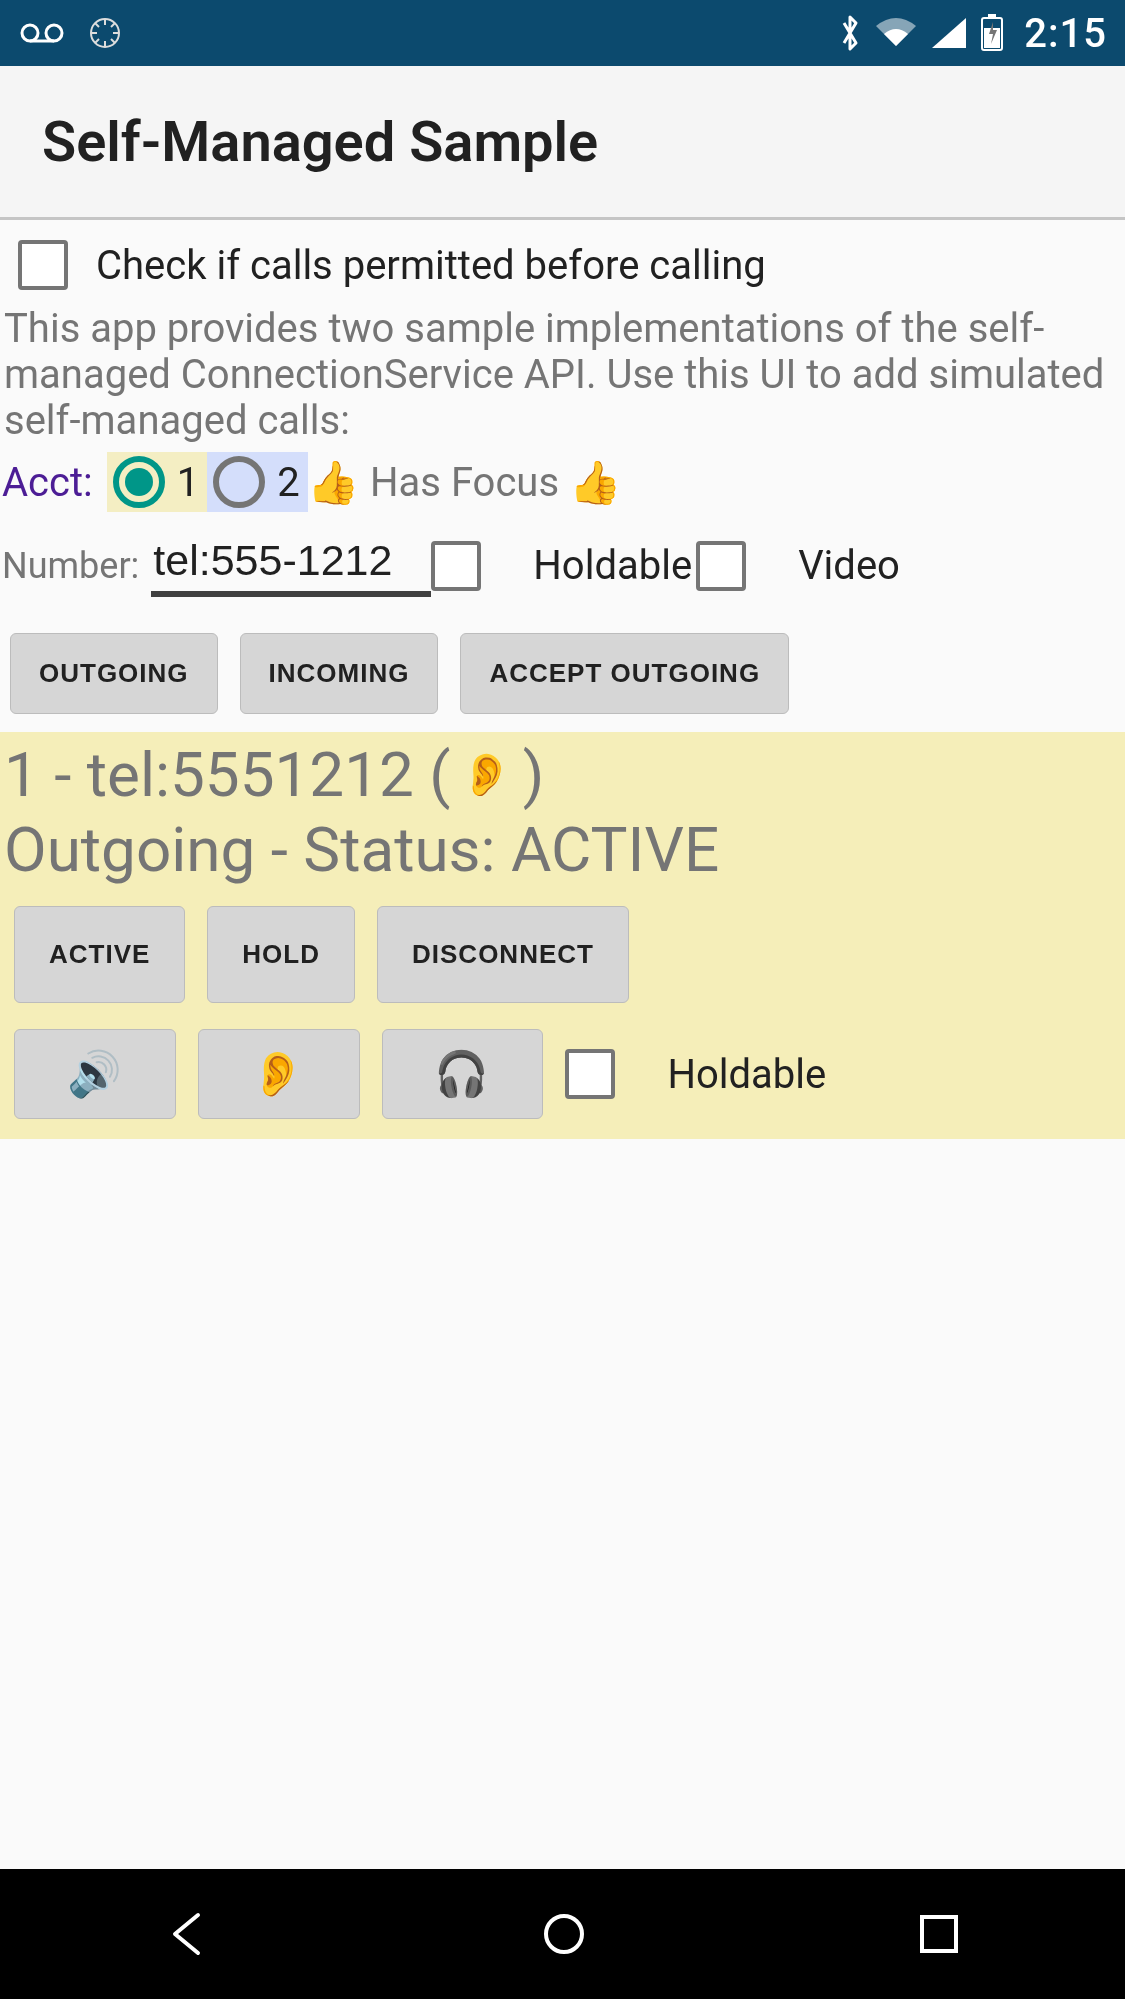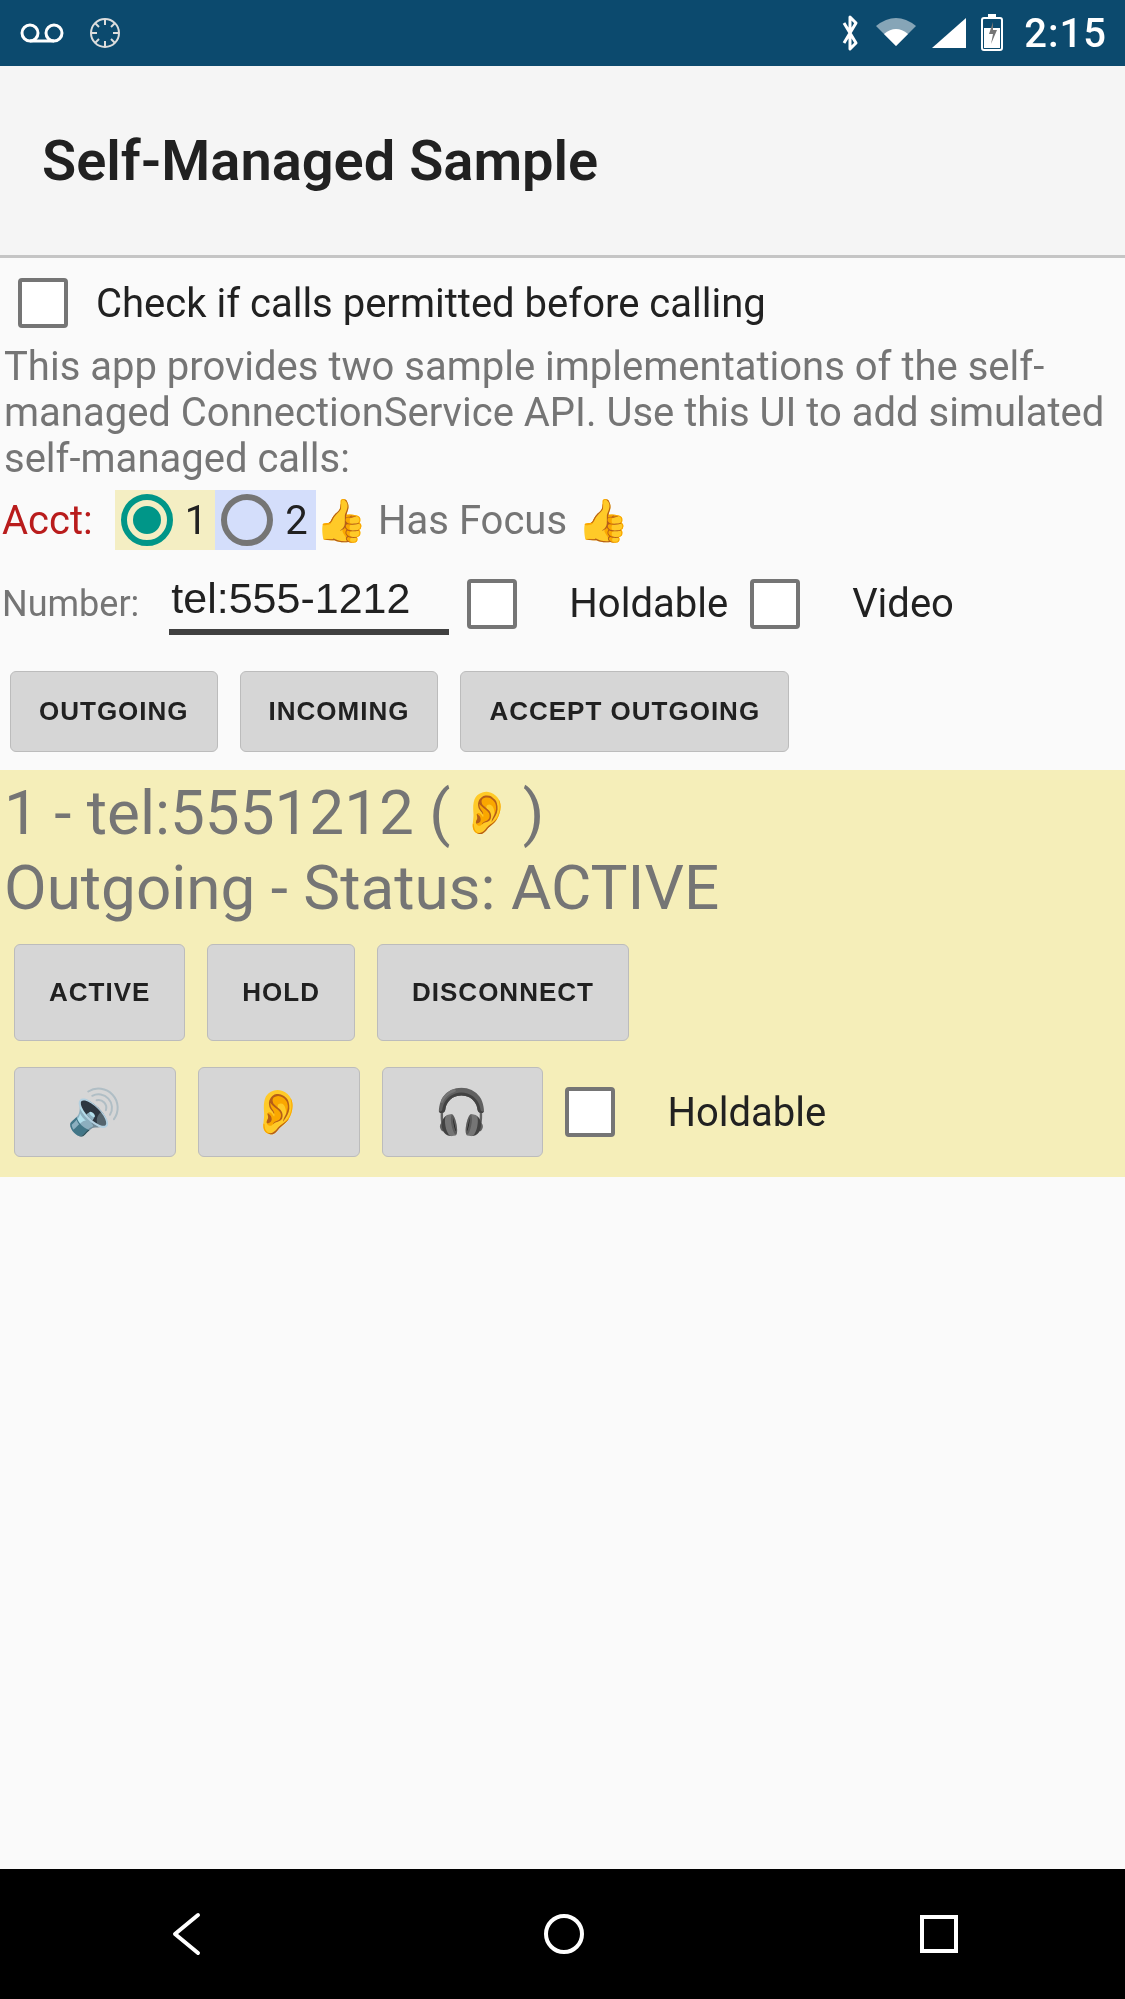--- a/index.html
+++ b/index.html
@@ -7,48 +7,48 @@
   body { display: flex; flex-direction: column; font-size: 30px; color: #212121; }
 
   
   .statusbar { height: 66px; background: #0c4a6e; display: flex; align-items: center; color: #fff; padding: 0 18px; font-size: 36px; }
   .statusbar .left { display: flex; align-items: center; gap: 22px; }
   .statusbar .right { margin-left: auto; display: flex; align-items: center; gap: 12px; }
   .statusbar svg { display: block; }
   .statusbar .clock { font-size: 40px; font-weight: 500; letter-spacing: 1px; margin-left: 8px; }
 
   
-  .appbar { height: 192px; background: #f5f5f5; border-bottom: 3px solid #c5c5c5; display: flex; align-items: center; padding: 0 42px; }
+  .appbar { height: 154px; background: #f5f5f5; border-bottom: 3px solid #c5c5c5; display: flex; align-items: center; padding: 0 42px; }
   .appbar-title { font-size: 56px; font-weight: 600; color: #212121; }
 
   
   .content { flex: 1; display: flex; flex-direction: column; background: #fafafa; }
 
   .row { display: flex; align-items: center; }
   .cb { width: 50px; height: 50px; border: 4px solid #757575; border-radius: 4px; background: #fff; flex-shrink: 0; }
   .cb-label { font-size: 40px; color: #212121; margin-left: 28px; }
 
   .check-row { padding: 20px 18px 16px 18px; }
 
   .desc { font-size: 40px; color: #757575; line-height: 1.15; padding: 0 4px 8px 4px; }
 
   .acct-row { padding: 0 0 10px 2px; }
-  .acct-label { font-size: 40px; color: #b91c1c; padding-right: 22px; }
+  .acct-label { font-size: 40px; color: #4c1d95; padding-right: 14px; }
   .radio-wrap { display: inline-flex; align-items: center; padding: 4px 8px 4px 6px; }
   .radio-wrap.sel { background: #f4eec3; }
   .radio-wrap.unsel { background: #d4defb; }
   .radio { width: 52px; height: 52px; border-radius: 50%; display: inline-block; position: relative; }
   .radio.sel { border: 6px solid #009688; }
   .radio.sel::after { content: ""; position: absolute; inset: 6px; background: #009688; border-radius: 50%; }
   .radio.unsel { border: 6px solid #757575; }
   .radio-num { font-size: 40px; color: #212121; margin-left: 12px; }
   .focus-row { display: inline-flex; align-items: center; gap: 10px; font-size: 40px; color: #757575; margin-left: 0; }
   .emoji { font-size: 42px; }
 
-  .number-row { padding: 12px 0 18px 2px; gap: 18px; }
+  .number-row { padding: 12px 0 18px 2px; }
   .number-label { font-size: 36px; color: #757575; }
   .tel-input { font-size: 43px; color: #212121; border: none; border-bottom: 6px solid #404040; background: transparent; padding: 2px 2px 6px 2px; width: 280px; outline: none; margin-left: 12px; }
   .cb-inline { display: flex; align-items: center; gap: 24px; }
 
   .btn-row { display: flex; gap: 22px; padding: 18px 10px 18px 10px; }
   .btn { background: #d6d6d6; border: 1px solid #bcbcbc; border-radius: 6px; padding: 24px 28px; font-size: 26px; font-weight: 600; color: #212121; letter-spacing: 1px; }
   .btn.small { padding: 32px 34px; }
   .btn.icon { padding: 18px 52px; font-size: 44px; }
 
   .call-card { background: #f5eeb9; padding: 6px 4px 20px 4px; }

